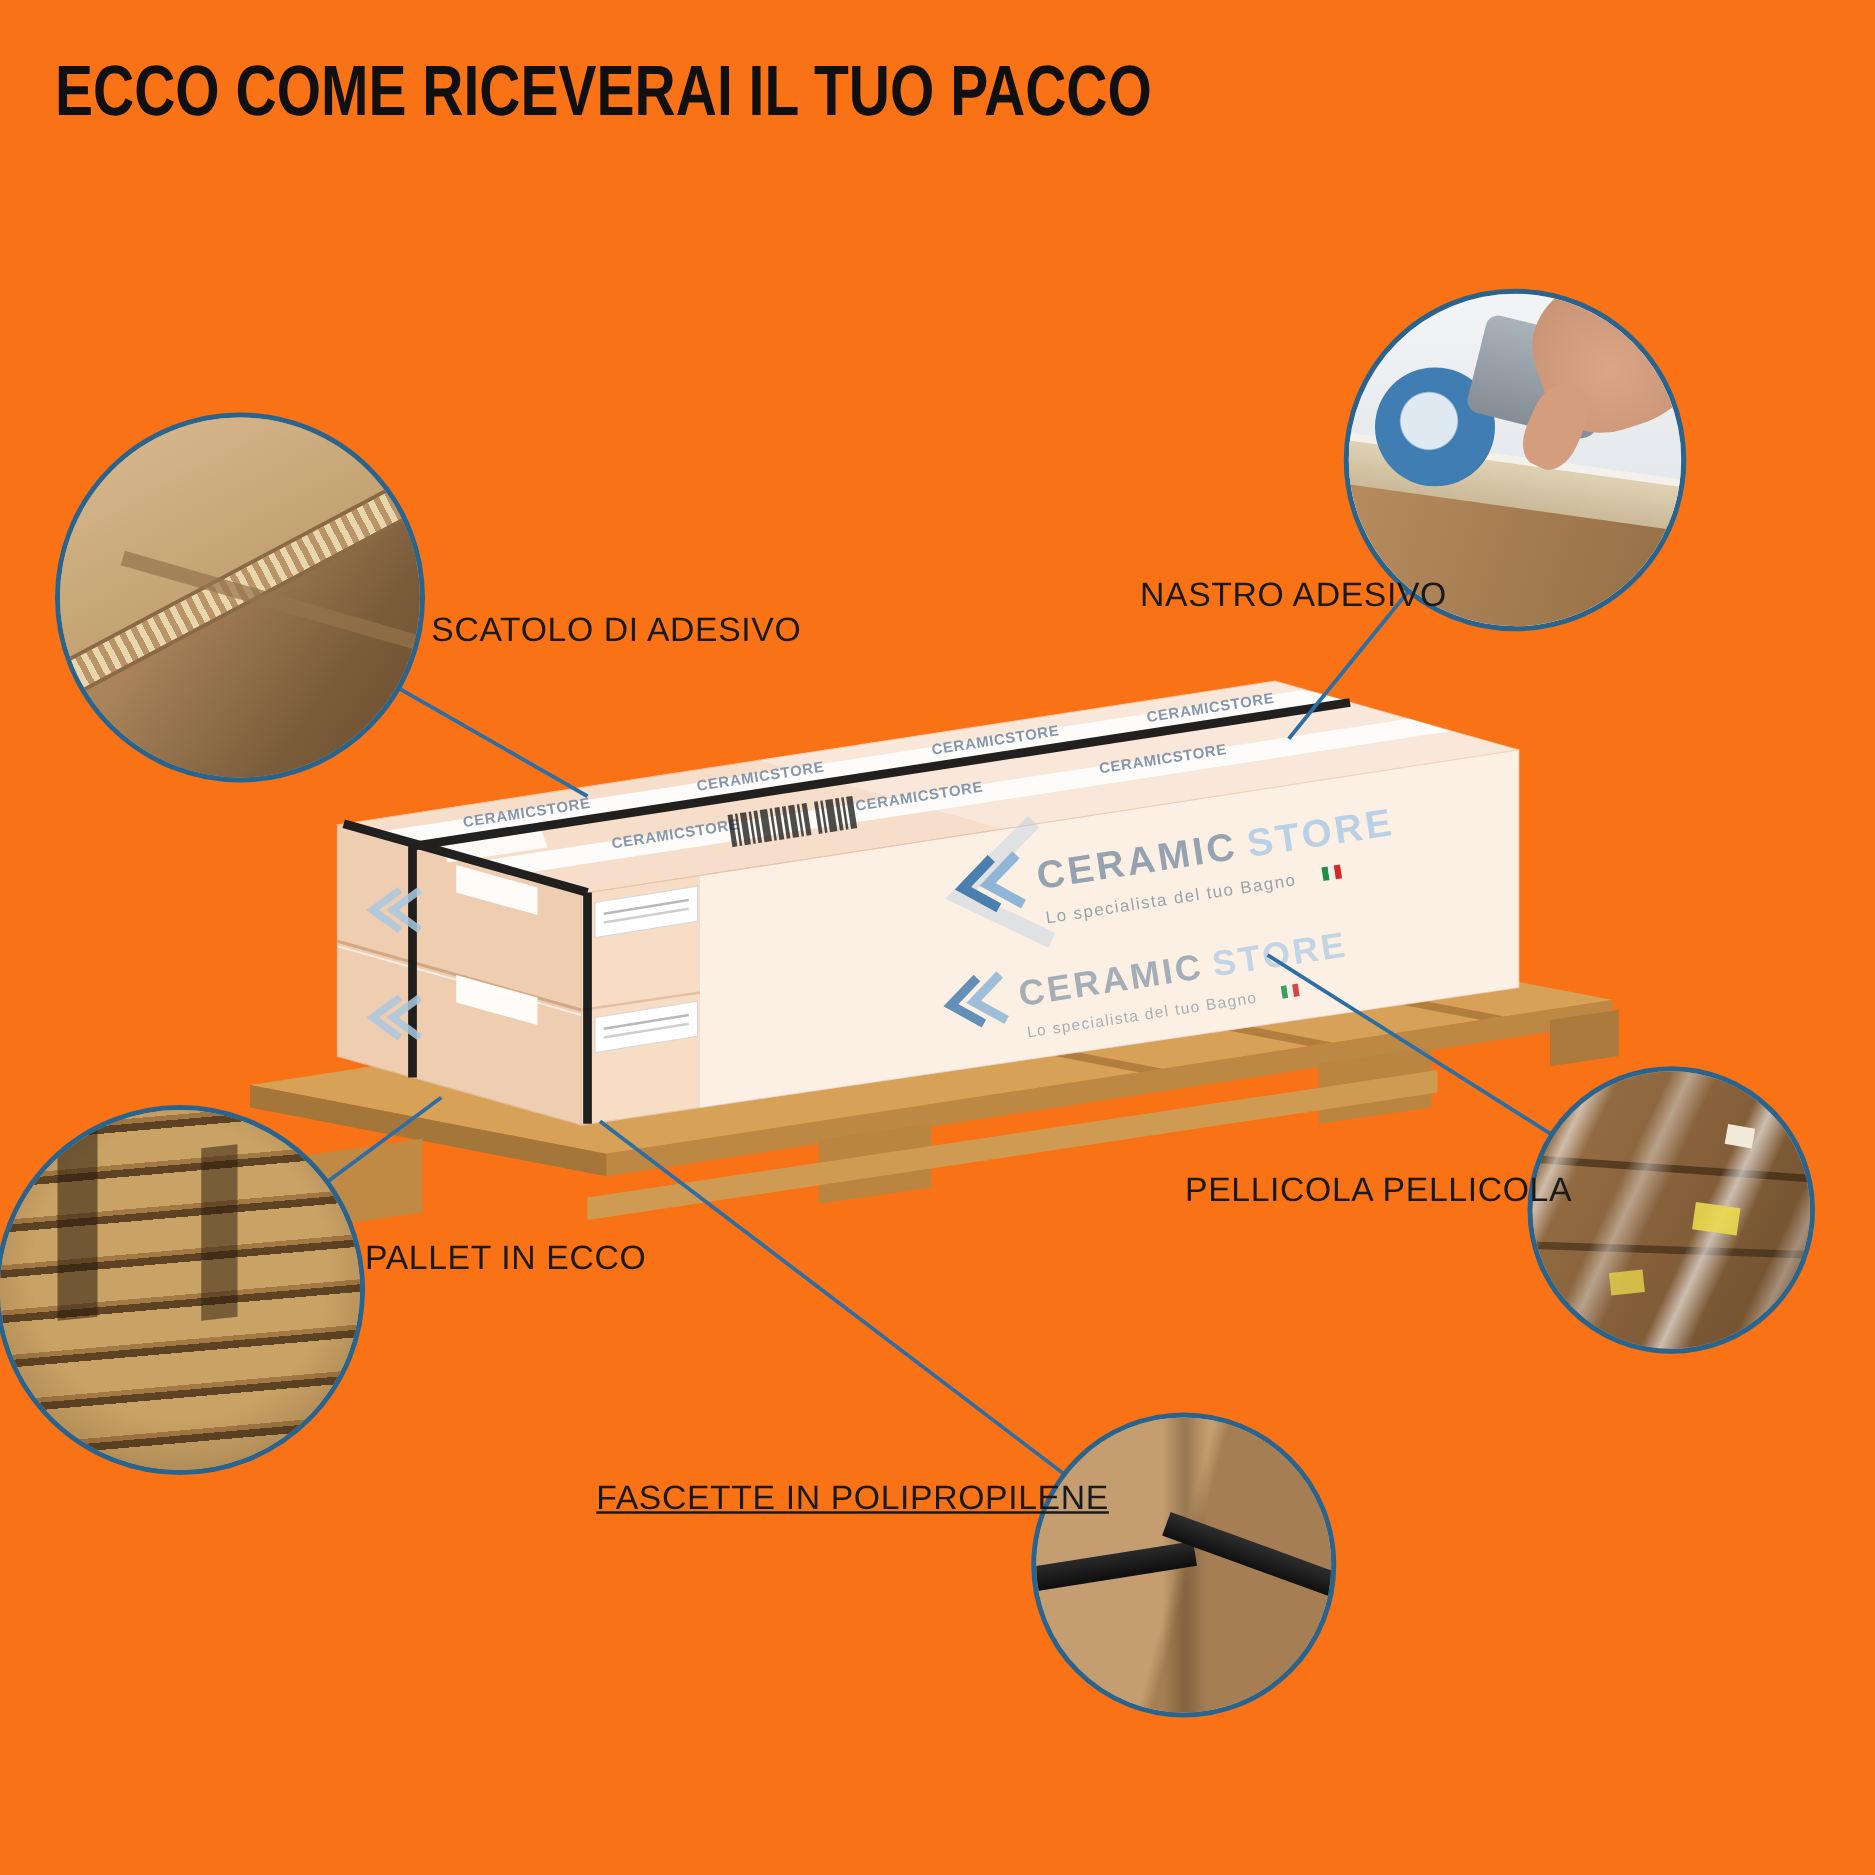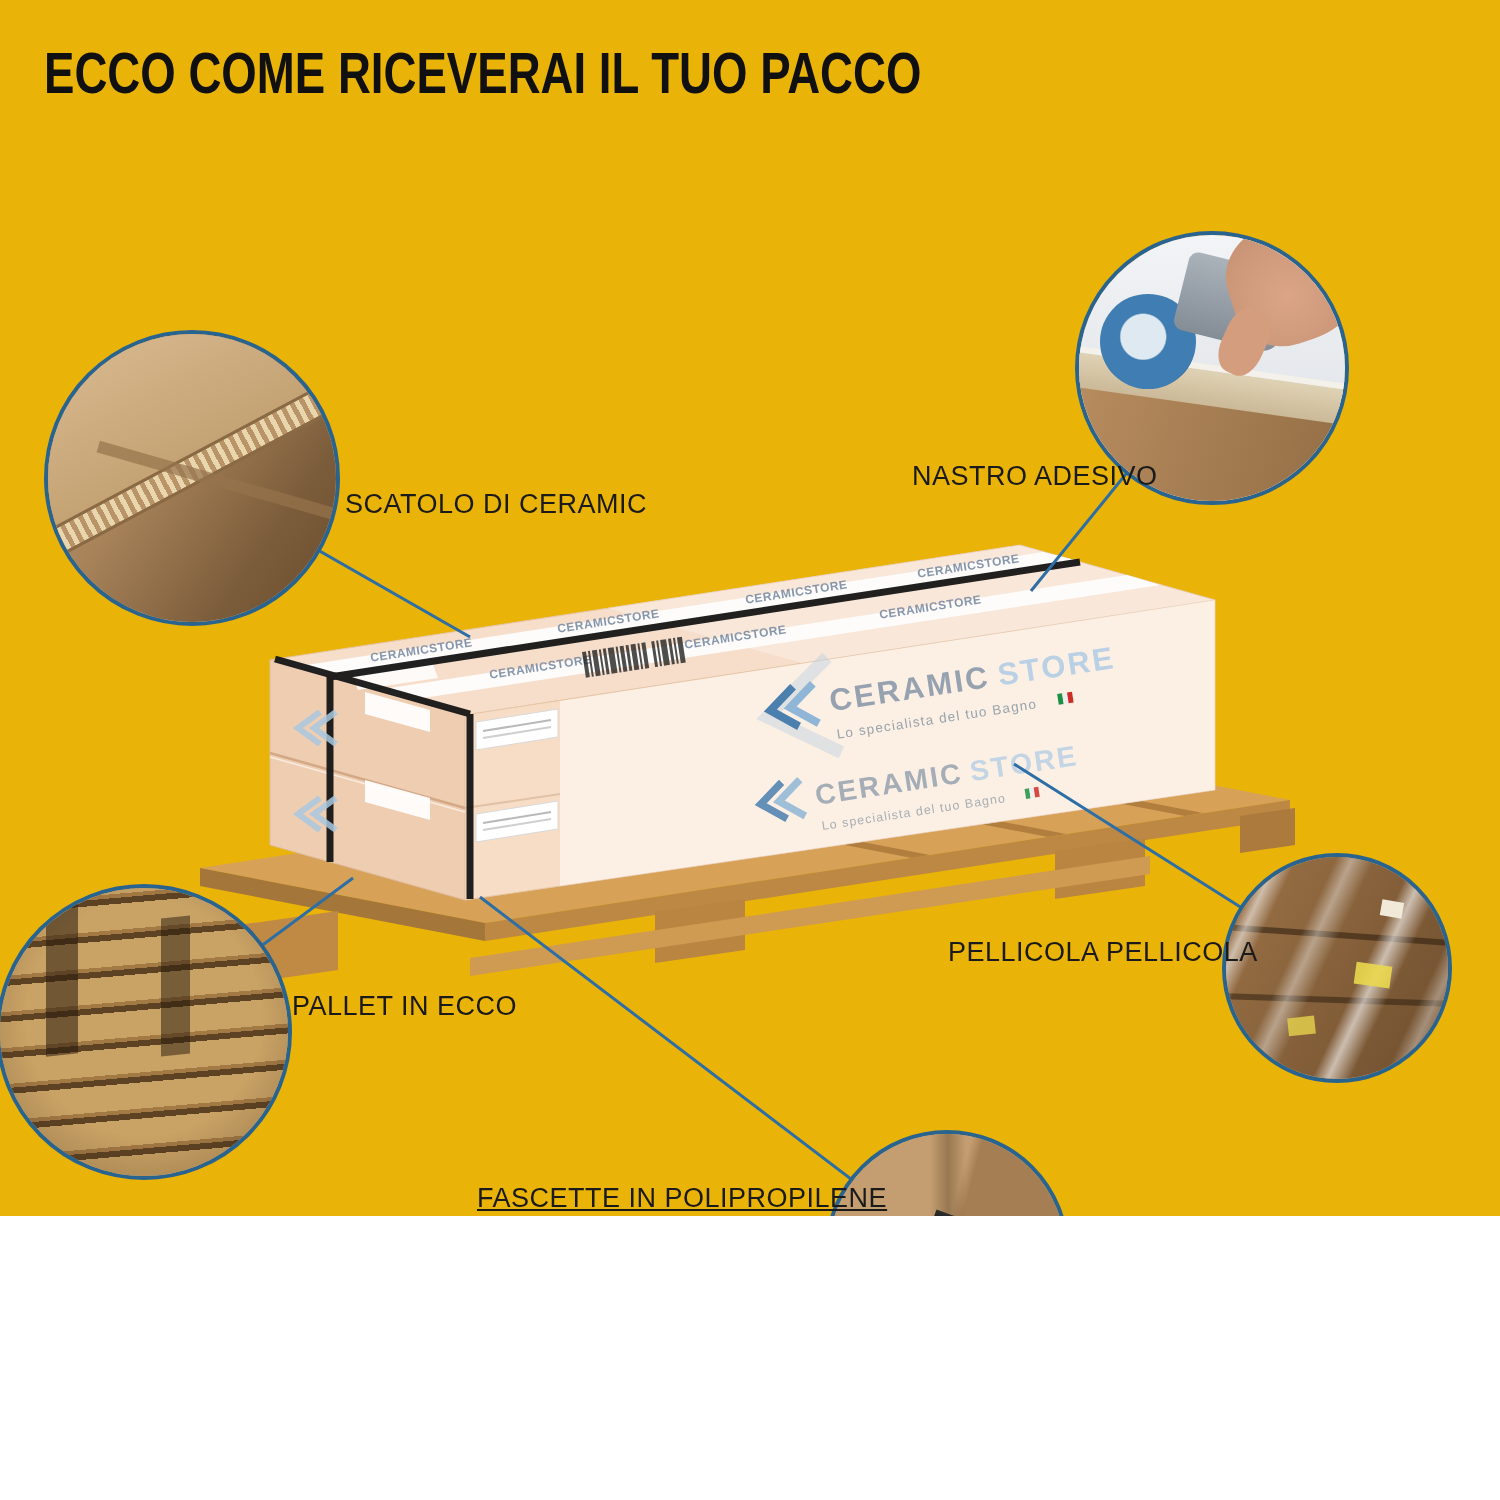--- a/index.html
+++ b/index.html
@@ -1,16 +1,16 @@
 <!DOCTYPE html>
 <html><head>
 <meta charset="utf-8">
 <style>
   html,body { margin:0; padding:0; background:#ffffff; }
-  .canvas { position:relative; width:1500px; height:1216px; background:#eab308; overflow:hidden;
+  .canvas { position:relative; width:1500px; height:1500px; background:#f97316; overflow:hidden;
             font-family:"Liberation Sans", sans-serif; }
 
   .title { position:absolute; left:44px; top:40px; font-size:57px; font-weight:700; color:#101010;
            transform:scaleX(0.80); transform-origin:left top; white-space:nowrap; letter-spacing:0; z-index:3; }
 
   .scene { position:absolute; inset:0; z-index:1; }
   svg text { font-family:"Liberation Sans", sans-serif; }
   .tapetext { font-size:12px; font-weight:bold; fill:#8796aa; letter-spacing:0.5px; text-anchor:middle; }
   .brandtext { font-size:31px; font-weight:bold; letter-spacing:2.5px; }
   .brandtag  { font-size:13.5px; fill:#99a3ac; letter-spacing:1.2px; }
@@ -228,19 +228,19 @@
     <div class="c4-label3"></div>
   </div>
 
   <div class="photo ph-straps">
     <div class="c5-base"></div>
     <div class="c5-fold"></div>
     <div class="c5-strapL"></div>
     <div class="c5-strapR"></div>
   </div>
 
-  <div class="callout-label lbl-cardboard">SCATOLO DI CERAMIC</div>
+  <div class="callout-label lbl-cardboard">SCATOLO DI ADESIVO</div>
   <div class="callout-label lbl-tape">NASTRO ADESIVO</div>
   <div class="callout-label lbl-pallet">PALLET IN ECCO</div>
   <div class="callout-label lbl-film">PELLICOLA PELLICOLA</div>
   <div class="callout-label lbl-straps">FASCETTE IN POLIPROPILENE</div>
 
 </div>
 
 </body></html>

